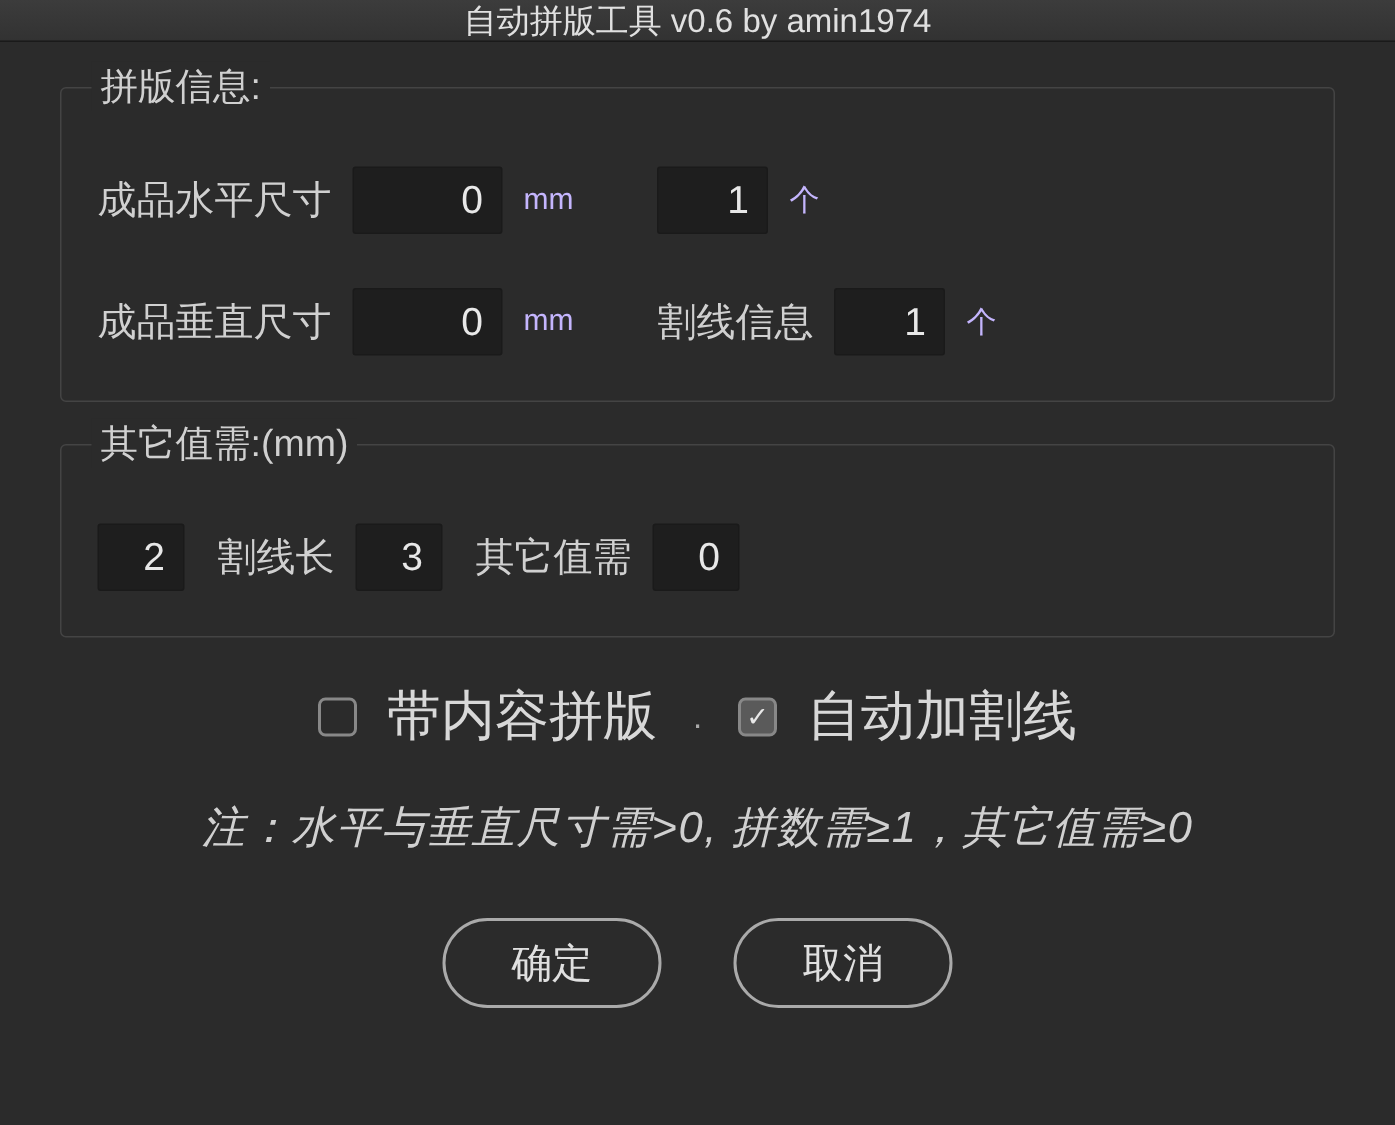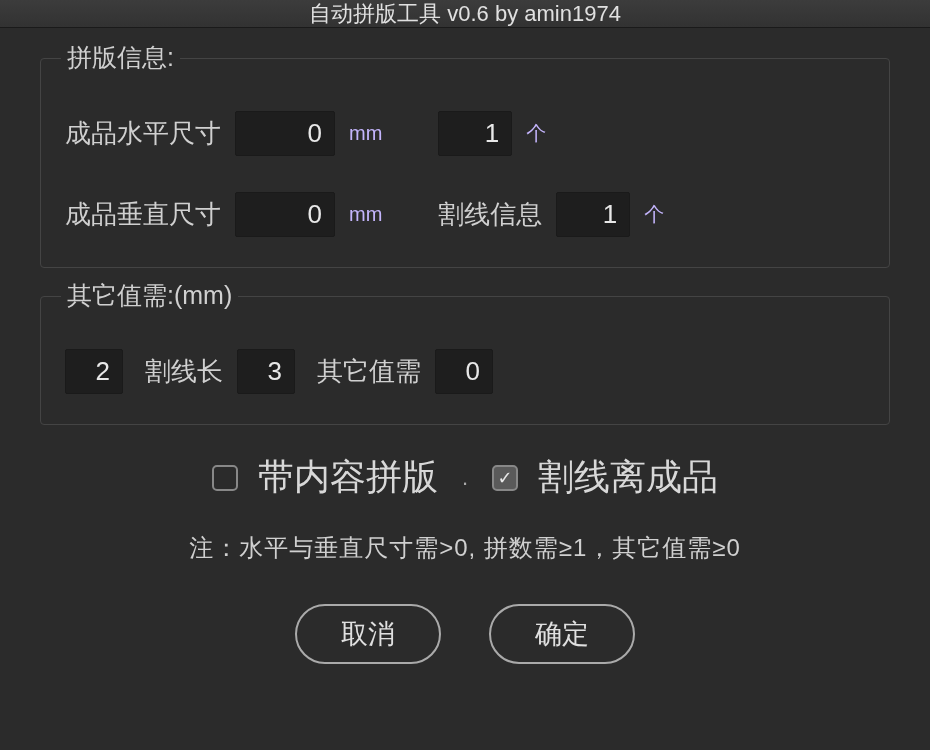--- a/index.html
+++ b/index.html
@@ -116,24 +116,25 @@
       font-size: 36px;
       color: #d8d8d8;
     }
     .dot {
       font-size: 22px;
       color: #aaa;
       padding: 0 4px;
     }
     .note {
       text-align: center;
-      font-size: 24px;
+      font-size: 29px;
       color: #d0d0d0;
       margin: 20px 0 40px 0;
       letter-spacing: 1px;
+      font-style: italic;
     }
     .button-row {
       display: flex;
       justify-content: center;
       gap: 48px;
     }
     .pill-button {
       background: transparent;
       border: 2px solid #aaa;
       color: #e0e0e0;
@@ -188,23 +189,23 @@
     </div>
   </div>
 
   <div class="checkbox-row">
     <span class="checkbox"></span>
     <span class="cb-label">带内容拼版</span>
     <span class="dot">.</span>
     <span class="checkbox checked">
       <span class="checkmark">✓</span>
     </span>
-    <span class="cb-label">割线离成品</span>
+    <span class="cb-label">自动加割线</span>
   </div>
 
   <div class="note">注：水平与垂直尺寸需&gt;0, 拼数需≥1，其它值需≥0</div>
 
   <div class="button-row">
+    <button class="pill-button">确定</button>
     <button class="pill-button">取消</button>
-    <button class="pill-button">确定</button>
   </div>
 
 </div>
 
 </body></html>

